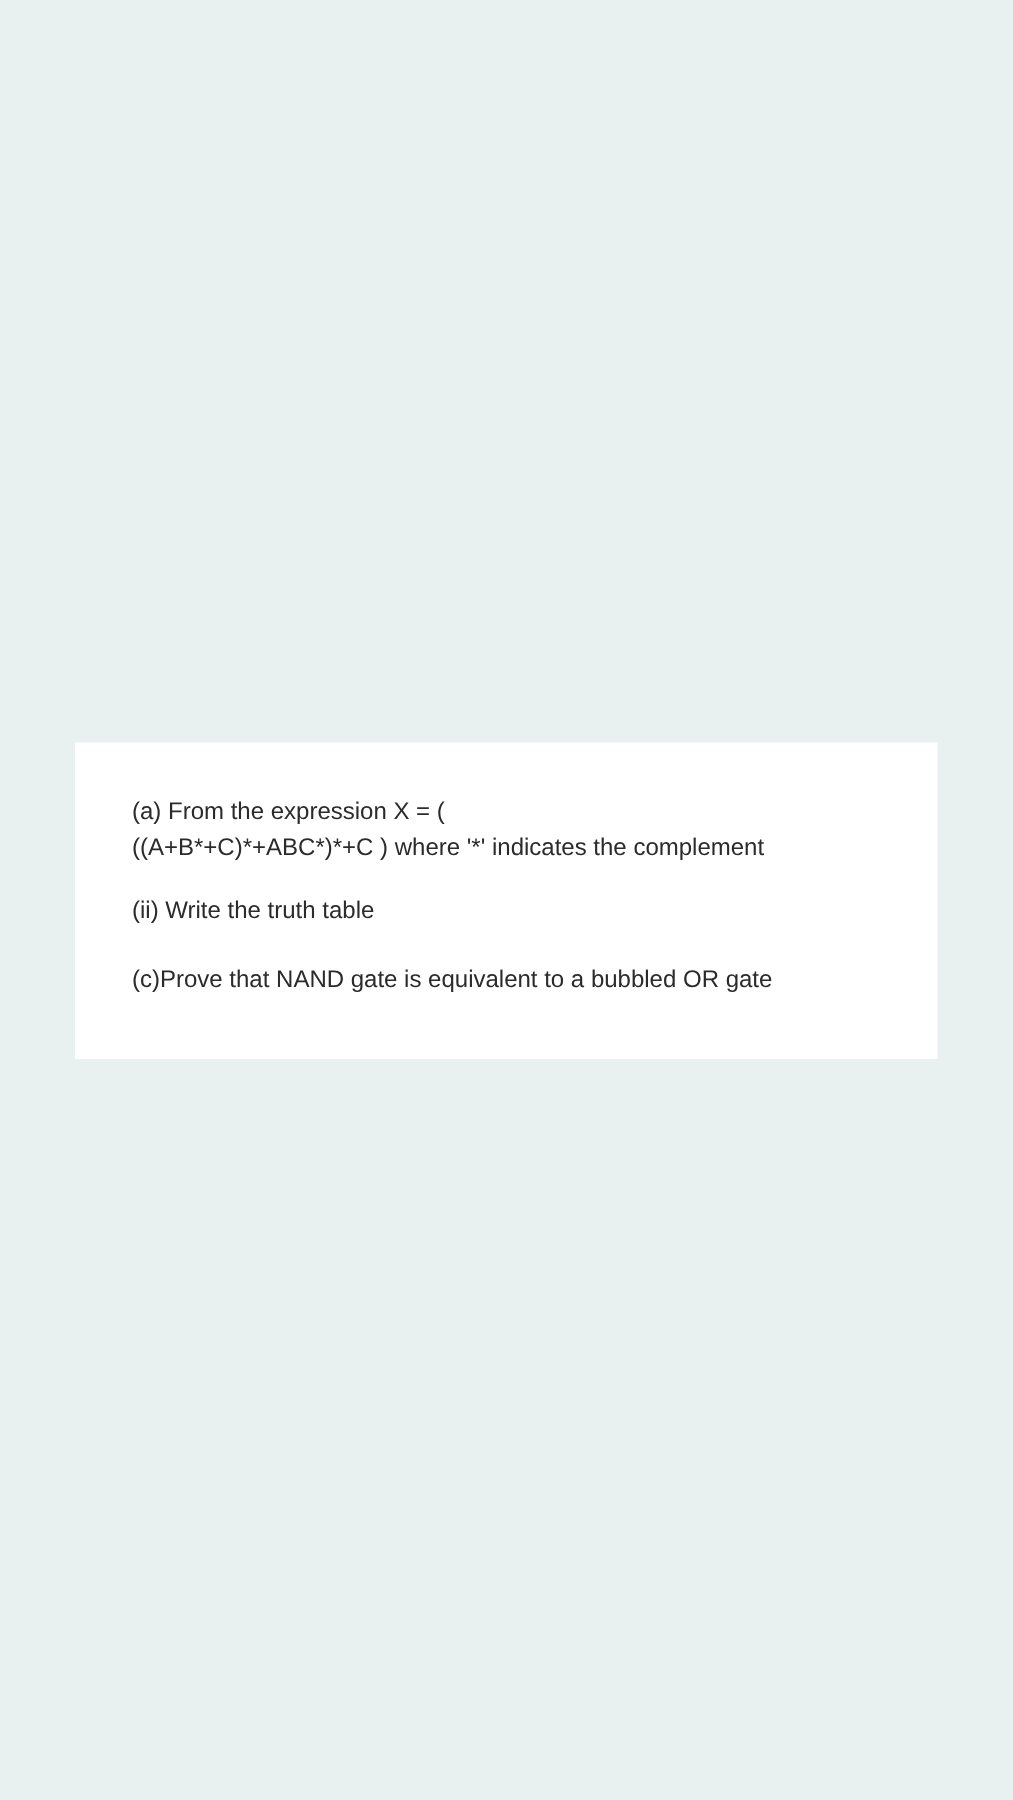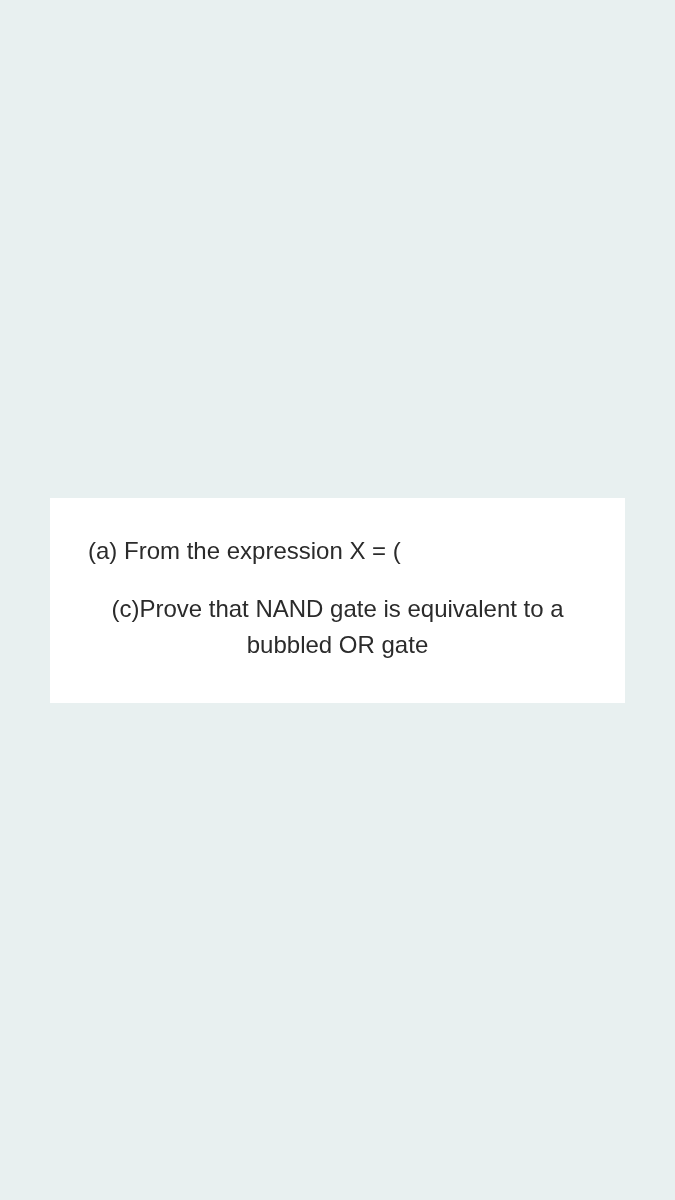--- a/index.html
+++ b/index.html
@@ -17,34 +17,35 @@
       justify-content: center;
     }
     .content-card {
       background-color: #ffffff;
       width: 575px;
       padding: 35px 38px 40px 38px;
       margin-left: 30px;
       margin-right: 30px;
     }
     .paragraph {
-      font-size: 24px;
+      font-size: 16px;
       line-height: 1.5;
       color: #2b2b2b;
       margin-bottom: 18px;
     }
     .paragraph:last-child {
       margin-bottom: 0;
-      text-align: center;
     }
     .section-gap {
       margin-top: 22px;
     }
   </style>
 </head>
 <body>
 
 <div class="content-card">
   <p class="paragraph">
     <span>(a) From the expression  X = (</span><br>
+    <span>((A+B*+C)*+ABC*)*+C ) where '*' indicates the complement</span>
   </p>
+  <p class="paragraph">(ii) Write the truth table</p>
   <p class="paragraph section-gap">(c)Prove  that NAND gate is equivalent to a bubbled OR gate</p>
 </div>
 
 </body></html>

